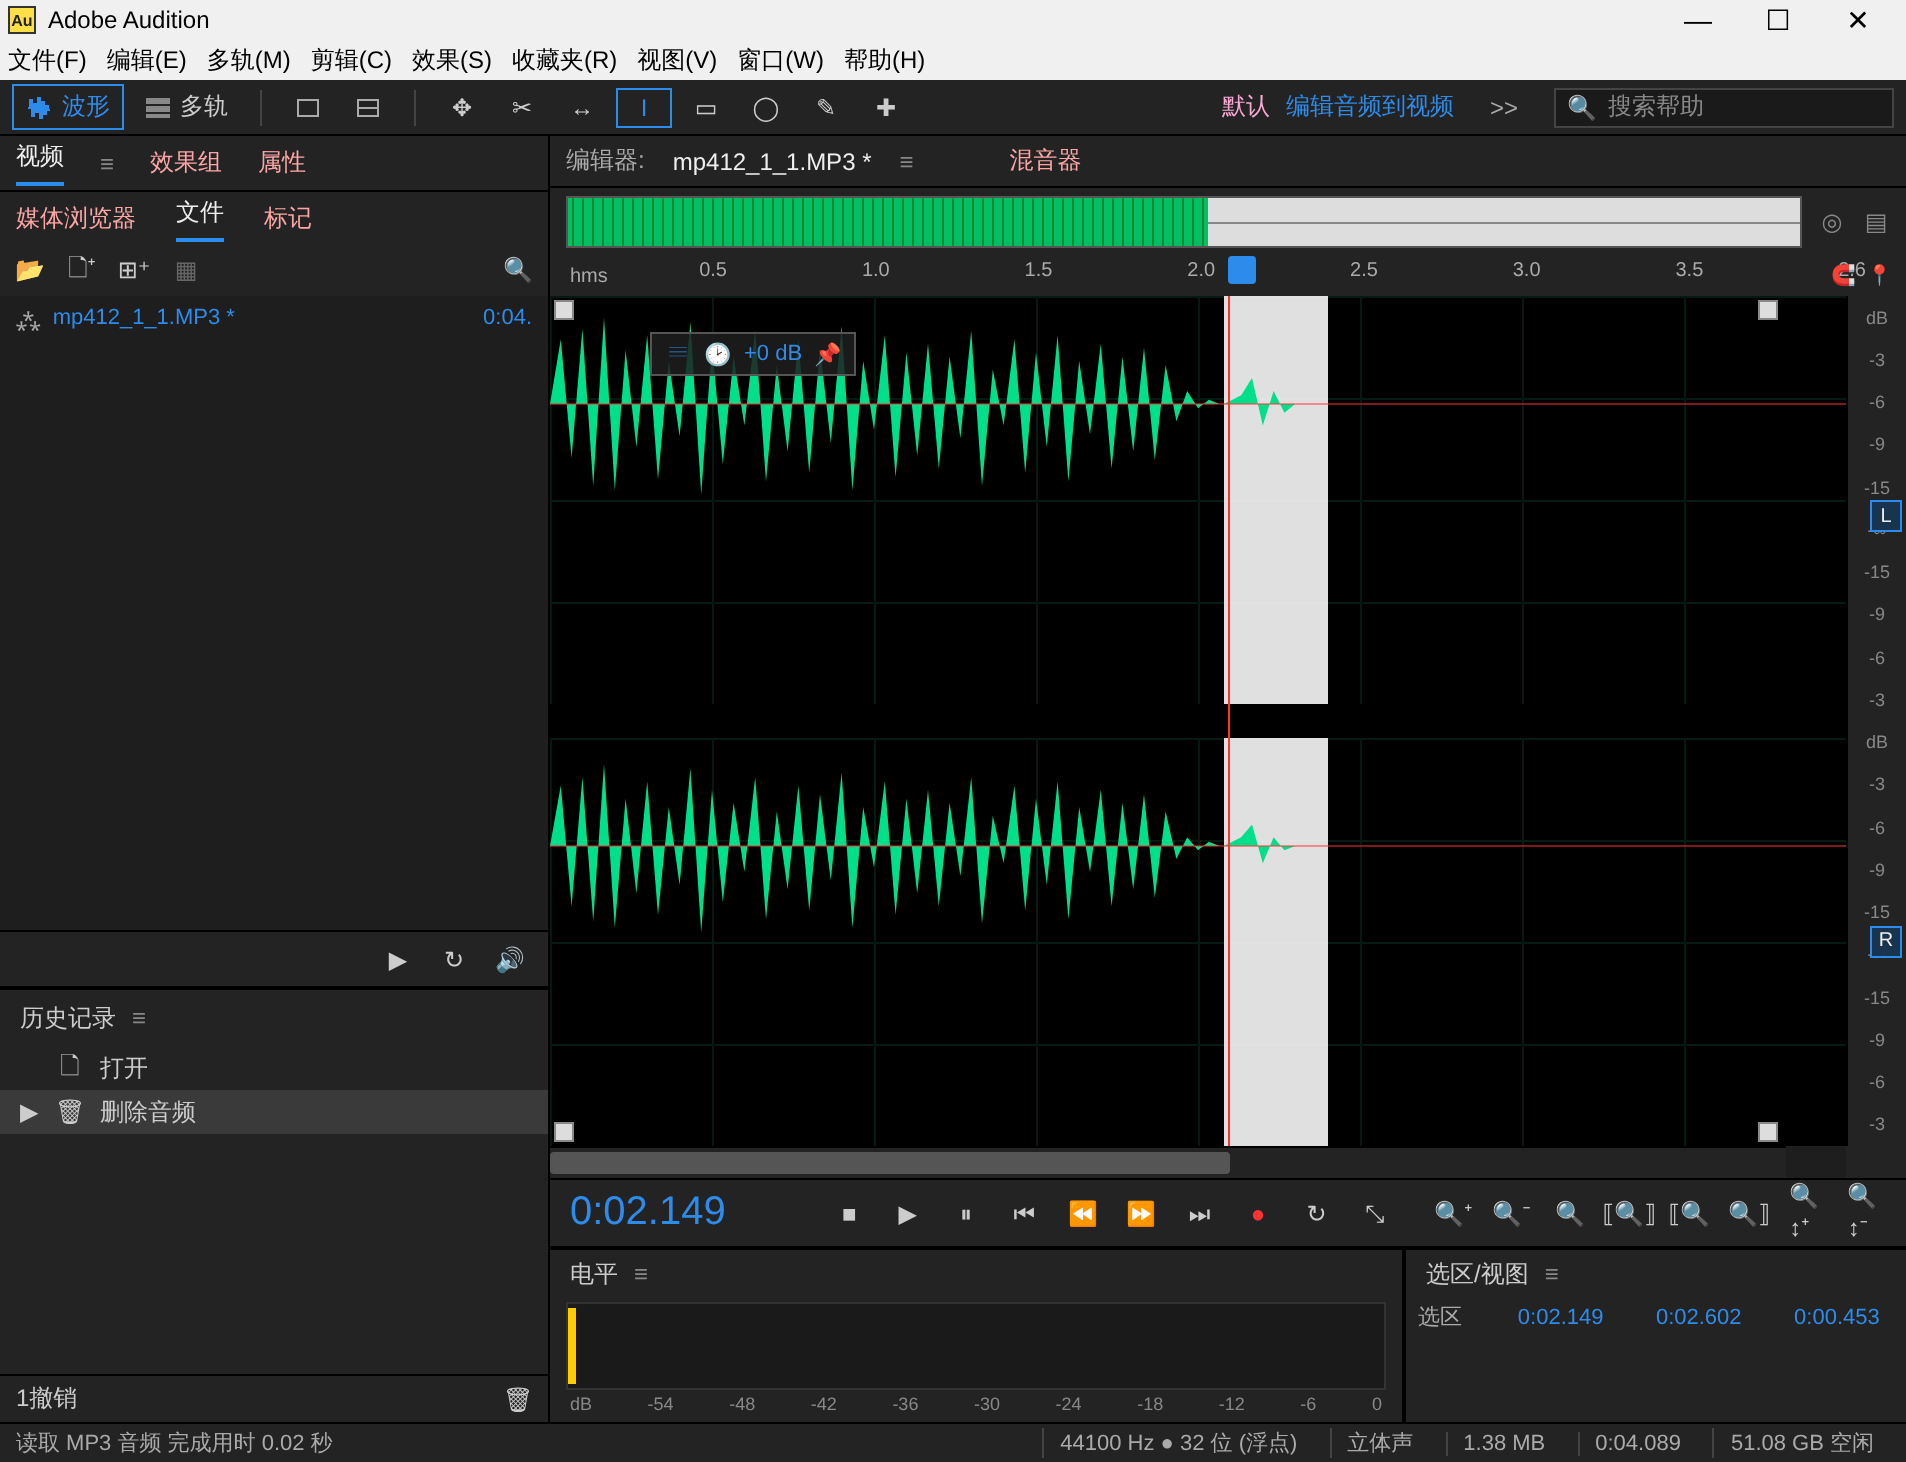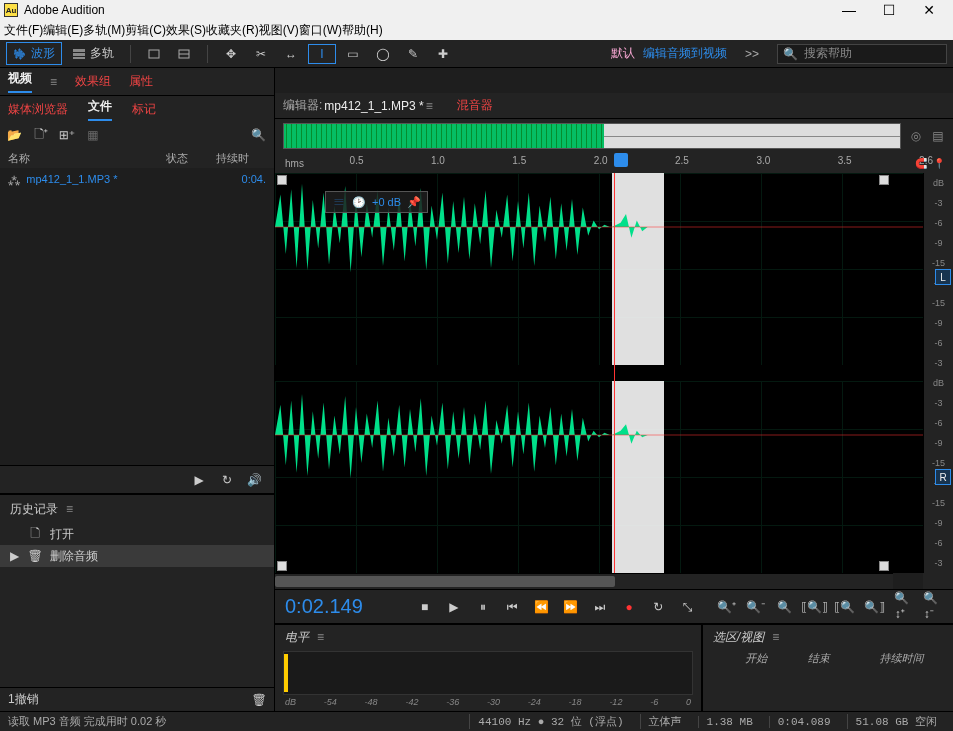--- a/index.html
+++ b/index.html
@@ -1,50 +1,50 @@
 <!DOCTYPE html>
 <html><head>
 <meta charset="utf-8">
 <style>
 * { margin: 0; padding: 0; box-sizing: border-box; font-family: "Segoe UI", "Microsoft YaHei", sans-serif; }
 body { background: #1e1e1e; color: #ccc; font-size: 12px; width: 953px; height: 731px; overflow: hidden; display: flex; flex-direction: column; }
 .titlebar { background: #f0f0f0; color: #000; height: 20px; display: flex; align-items: center; padding: 0 4px; }
 .titlebar .logo { width: 14px; height: 14px; background: #fde047; border: 1px solid #333; display: flex; align-items: center; justify-content: center; font-size: 8px; color: #222; font-weight: bold; margin-right: 6px; }
 .titlebar .spacer { flex: 1; }
 .winbtn { width: 40px; text-align: center; font-size: 14px; }
-.menubar { background: #f0f0f0; color: #000; height: 20px; display: flex; align-items: center; padding: 0 4px; }
+.menubar { background: #f0f0f0; color: #000; height: 20px; display: flex; align-items: center; padding: 0 4px; gap: 10px; }
 .menubar span { font-size: 12px; }
 .toolbar { background: #232323; height: 28px; display: flex; align-items: center; border-bottom: 1px solid #000; padding: 0 6px; gap: 4px; }
 .tbtn { padding: 2px 6px; display: flex; align-items: center; gap: 4px; font-size: 12px; }
 .tbtn.active { border: 1px solid #2d8ceb; color: #2d8ceb; }
 .icon { width: 14px; height: 14px; display: inline-flex; align-items: center; justify-content: center; }
 .vdiv { width: 1px; height: 18px; background: #444; margin: 0 6px; }
 .tool-spacer { flex: 1; }
 .searchbox { background: #1a1a1a; border: 1px solid #444; height: 20px; width: 170px; display: flex; align-items: center; padding: 0 6px; color: #888; gap: 6px; }
 .link { color: #2d8ceb; }
 .main { flex: 1; display: flex; min-height: 0; }
 .leftcol { width: 275px; display: flex; flex-direction: column; border-right: 1px solid #000; }
 .panel-tabs { display: flex; height: 28px; align-items: center; padding: 0 8px; gap: 18px; border-bottom: 1px solid #000; background: #232323; }
-.panel-tab { color: #ef4444; font-size: 12px; }
-.panel-tab.active { color: #eee; border-bottom: 2px solid #2d8ceb; padding-bottom: 4px; font-weight: bold; }
+.panel-tab { color: #fca5a5; font-size: 12px; }
+.panel-tab.active { color: #eee; border-bottom: 2px solid #2d8ceb; padding-bottom: 4px; }
 .subtabs { display: flex; height: 26px; align-items: center; padding: 0 8px; gap: 20px; background: #232323; }
 .filebar { display: flex; height: 26px; align-items: center; padding: 0 8px; gap: 12px; background: #232323; }
 .filehdr { display: flex; height: 20px; align-items: center; padding: 0 8px; background: #232323; color: #aaa; font-size: 11px; }
 .filehdr .n { flex: 1; }
 .filelist { flex: 1; background: #1e1e1e; overflow: hidden; }
 .filerow { display: flex; align-items: center; height: 22px; padding: 0 8px; color: #2d8ceb; font-size: 11px; gap: 6px; }
 .transport-mini { height: 28px; display: flex; align-items: center; justify-content: flex-end; gap: 14px; padding: 0 12px; background: #232323; border-top: 1px solid #000; }
 .history { border-top: 2px solid #000; background: #232323; }
 .history-hdr { height: 28px; display: flex; align-items: center; padding: 0 10px; gap: 8px; }
 .history-row { height: 22px; display: flex; align-items: center; padding: 0 10px; gap: 8px; font-size: 12px; }
 .history-row.sel { background: #3a3a3a; }
 .history-row .arrow { width: 10px; color: #ccc; }
 .undo-bar { height: 24px; display: flex; align-items: center; padding: 0 8px; justify-content: space-between; border-top: 1px solid #000; }
 .rightcol { flex: 1; display: flex; flex-direction: column; min-width: 0; }
-.editor-tabs { height: 26px; display: flex; align-items: center; background: #232323; padding: 0 8px; gap: 2px; border-bottom: 1px solid #000; font-size: 12px; margin-top: 25px; }
+.editor-tabs { height: 26px; display: flex; align-items: center; background: #232323; padding: 0 8px; gap: 14px; border-bottom: 1px solid #000; font-size: 12px; }
 .overview { height: 34px; display: flex; align-items: center; padding: 4px 8px; gap: 8px; background: #232323; }
 .overview .ovwave { flex: 1; height: 26px; border: 1px solid #555; background: #1a1a1a; position: relative; overflow: hidden; }
 .ovwave .fill { position: absolute; left: 0; top: 0; bottom: 0; width: 52%; background: repeating-linear-gradient(90deg,#00e676 0 2px,#0a3 2px 3px,#00e676 3px 5px); opacity: .8; }
 .ovwave .silence { position: absolute; left: 52%; top: 0; bottom: 0; right: 0; background: #ddd; }
 .ovwave .silence::after { content:""; position:absolute; left:0; right:0; top:50%; height:1px; background:#888; }
 .ruler { height: 20px; background: #232323; position: relative; color: #aaa; font-size: 10px; display: flex; align-items: center; padding-left: 10px; }
 .ruler .tick { position: absolute; top: 2px; }
 .ruler .playcursor { position:absolute; top:0; bottom:0; width:14px; height:14px; background:#2d8ceb; border-radius:2px; }
 .wave-area { flex: 1; display: flex; background: #000; position: relative; min-height: 0; }
 .wave-main { flex: 1; position: relative; overflow: hidden; }
@@ -57,32 +57,32 @@
 .hud { position: absolute; left: 50px; top: 18px; background: rgba(30,30,30,.85); border: 1px solid #555; height: 22px; display: flex; align-items: center; padding: 0 6px; gap: 6px; font-size: 11px; color: #2d8ceb; }
 .dbcol { width: 30px; position: absolute; right: 0; top: 0; bottom: 0; background: #232323; color: #888; font-size: 9px; display: flex; flex-direction: column; }
 .dbcol .half { flex: 1; display: flex; flex-direction: column; justify-content: space-around; align-items: center; border-left: 1px solid #000; }
 .chlab { position: absolute; right: 2px; width: 16px; height: 16px; background: #18344f; color: #eee; font-size: 10px; display: flex; align-items: center; justify-content: center; border: 1px solid #2d8ceb; }
 .hscroll { height: 16px; background: #232323; border-top: 1px solid #000; position: relative; margin-right: 30px; }
 .hscroll .thumb { position: absolute; left: 0; width: 55%; top: 2px; bottom: 2px; background: #555; border-radius: 2px; }
 .transport { height: 34px; background: #232323; display: flex; align-items: center; padding: 0 10px; gap: 10px; border-top: 1px solid #000; }
 .time-display { color: #2d8ceb; font-size: 20px; font-weight: 300; flex-shrink: 0; min-width: 110px; }
 .tctrl { width: 20px; height: 20px; display: flex; align-items: center; justify-content: center; color: #ccc; font-size: 12px; }
 .tctrl.rec { color: #f33; }
-.bottom-panels { height: 88px; display: flex; background: #232323; border-top: 2px solid #000; font-style: italic; }
+.bottom-panels { height: 88px; display: flex; background: #232323; border-top: 2px solid #000; }
 .levels { flex: 1; border-right: 2px solid #000; display: flex; flex-direction: column; }
 .panel-hdr2 { height: 24px; display: flex; align-items: center; padding: 0 10px; gap: 8px; font-size: 12px; }
 .meter { flex: 1; background: #1a1a1a; margin: 2px 8px; position: relative; border: 1px solid #333; }
 .meter-scale { height: 14px; display: flex; justify-content: space-between; padding: 0 10px; font-size: 9px; color: #888; }
 .selview { width: 250px; display: flex; flex-direction: column; font-size: 11px; }
 .selview table { width: 100%; border-collapse: collapse; }
 .selview th { color: #aaa; font-weight: normal; padding: 2px 6px; text-align: center; }
 .selview td { color: #2d8ceb; padding: 2px 6px; text-align: center; }
 .selview td.lab { color: #aaa; text-align: left; }
 .statusbar { height: 20px; background: #232323; border-top: 1px solid #000; display: flex; align-items: center; padding: 0 8px; font-size: 11px; color: #aaa; gap: 8px; }
-.statusbar .seg { border-left: 1px solid #444; padding: 0 8px; font-family: Liberation Mono, monospace; }
+.statusbar .seg { border-left: 1px solid #444; padding: 0 8px; }
 svg { display: block; }
 .wave-corner { position:absolute; width:10px; height:10px; background:#ddd; border:1px solid #888; }
 </style>
 </head>
 <body>
 
 <div class="titlebar">
   <div class="logo">Au</div>
   <span>Adobe Audition</span>
   <div class="spacer"></div>
@@ -187,25 +187,20 @@
       <span class="panel-tab active">文件</span>
       <span class="panel-tab">标记</span>
     </div>
     <div class="filebar">
       <span class="icon">📂</span>
       <span class="icon">🗋⁺</span>
       <span class="icon">⊞⁺</span>
       <span class="icon" style="opacity:.4">▦</span>
       <span style="flex:1"></span>
       <span class="icon">🔍</span>
-    </div>
-    <div class="filehdr">
-      <span class="n">名称</span>
-      <span style="width:50px">状态</span>
-      <span style="width:50px">持续时</span>
     </div>
     <div class="filelist">
       <div class="filerow">
         <span style="color:#aaa">⁂</span>
         <span style="flex:1">mp412_1_1.MP3 *</span>
         <span>0:04.</span>
       </div>
     </div>
     <div class="transport-mini">
       <span class="icon">▶</span>
@@ -380,25 +375,25 @@
           <span>0</span>
         </div>
       </div>
       <div class="selview">
         <div class="panel-hdr2">
           <span>选区/视图</span>
           <span style="color:#888">≡</span>
         </div>
         <table>
           <tbody>
-              <tr>
-            <th></th>
-            <th>开始</th>
-            <th>结束</th>
-            <th>持续时间</th>
+          <tr>
+            <td class="lab">选区</td>
+            <td>0:02.149</td>
+            <td>0:02.602</td>
+            <td>0:00.453</td>
           </tr>
         </tbody>
           </table>
       </div>
     </div>
   </div>
 </div>
 
 <div class="statusbar">
   <span>读取 MP3 音频 完成用时 0.02 秒</span>

